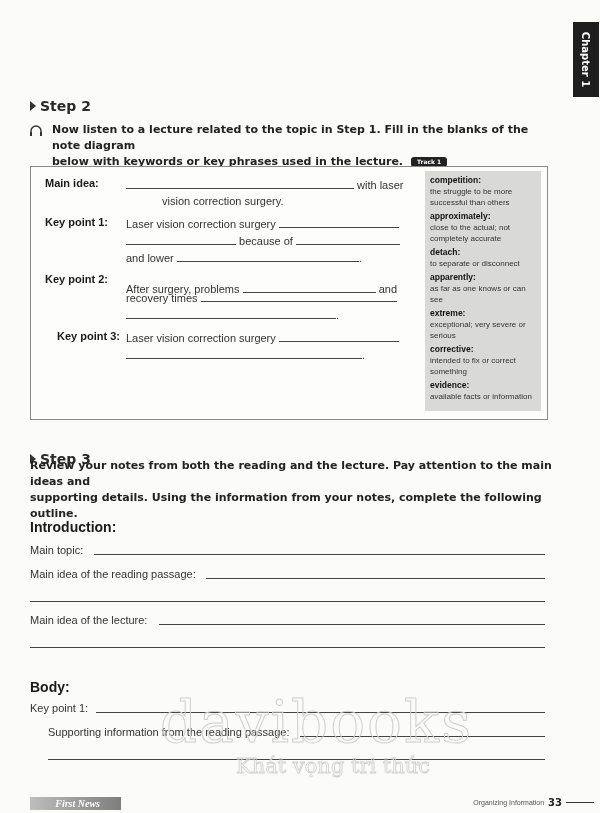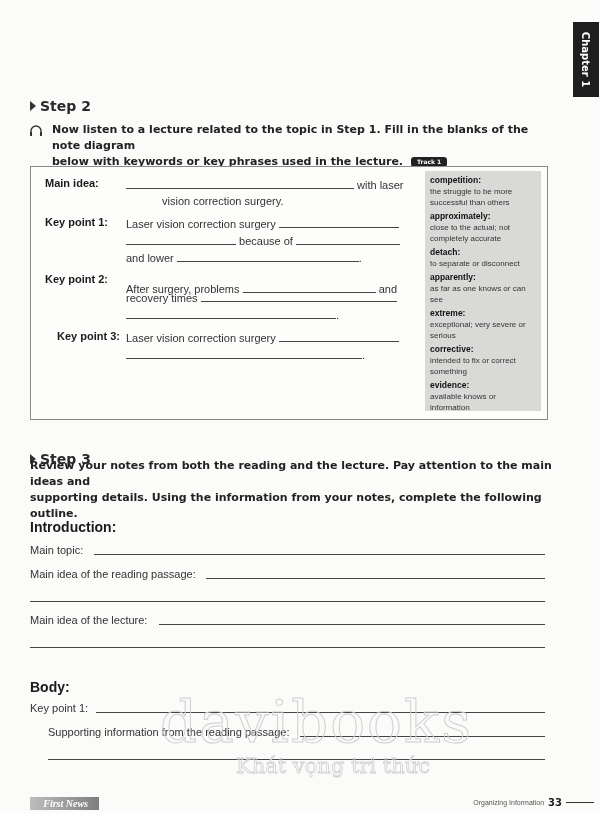--- a/index.html
+++ b/index.html
@@ -49,22 +49,22 @@
   .line { position:absolute; height:1px; background:#444; }
   .watermark {
     position:absolute; left:160px; top:688px; font-family:"DejaVu Serif", serif; font-size:58px; color:transparent;
     -webkit-text-stroke:1px #cfcfcf; letter-spacing:2px;
   }
   .watermark2 {
     position:absolute; left:236px; top:754px; font-family:"DejaVu Serif", serif; font-size:21px; color:transparent;
     -webkit-text-stroke:0.8px #cfcfcf;
   }
   .footer-logo {
-    position:absolute; left:30px; top:797px; width:69px; height:13px;
-    background:linear-gradient(90deg,#bdbdbd,#7e7e7e); display:flex; align-items:center; justify-content:flex-end; padding-right:11px; box-sizing:border-box;
+    position:absolute; left:30px; top:797px; width:91px; height:13px;
+    background:linear-gradient(90deg,#bdbdbd,#7e7e7e); display:flex; align-items:center; justify-content:flex-end; padding-right:21px; box-sizing:border-box;
   }
   .footer-logo span { font-family:"Liberation Serif", serif; font-style:italic; font-weight:bold; color:#fff; font-size:10px; }
   .footer-right { position:absolute; right:6px; top:797px; display:flex; align-items:center; }
   .footer-right .sect { font-size:7px; color:#555; }
   .footer-right .pg { font-family:"DejaVu Sans", sans-serif; font-weight:bold; font-size:10px; margin-left:4px; color:#222; }
   .footer-right .rule { width:28px; height:1px; background:#333; margin-left:4px; }
 </style>
 </head>
 <body>
 
@@ -153,21 +153,21 @@
     <div>
         <div class="term">extreme:</div>
         <div class="def">exceptional; very severe or serious</div>
       </div>
     <div>
         <div class="term">corrective:</div>
         <div class="def">intended to fix or correct something</div>
       </div>
     <div>
         <div class="term">evidence:</div>
-        <div class="def">available knows or information</div>
+        <div class="def">available facts or information</div>
       </div>
   </div>
 </div>
 
 <div class="step-heading" style="top:451px;">
   <span class="tri"></span>
   <span>Step 3</span>
 </div>
 <div class="instr" style="left:30px; top:458px; width:530px;">
   <div>Review your notes from both the reading and the lecture. Pay attention to the main ideas and</div>

